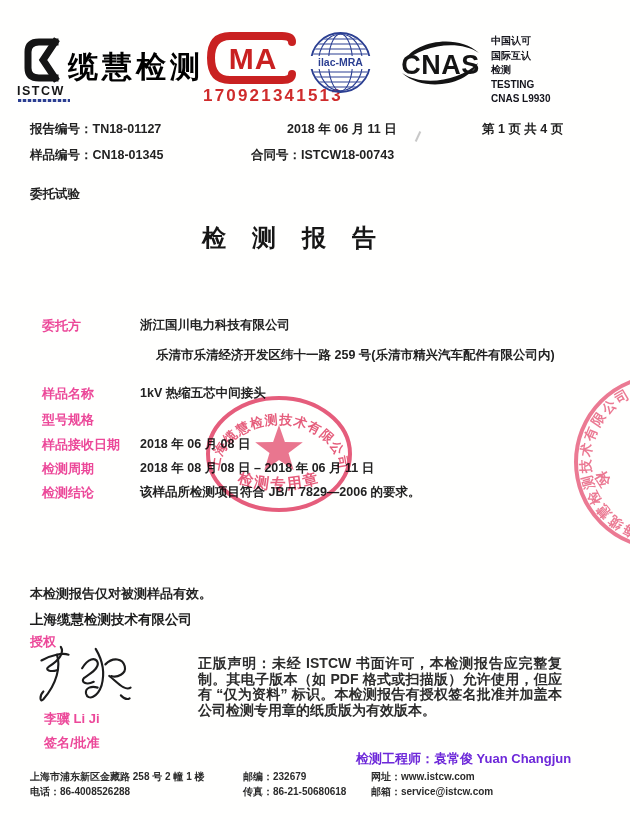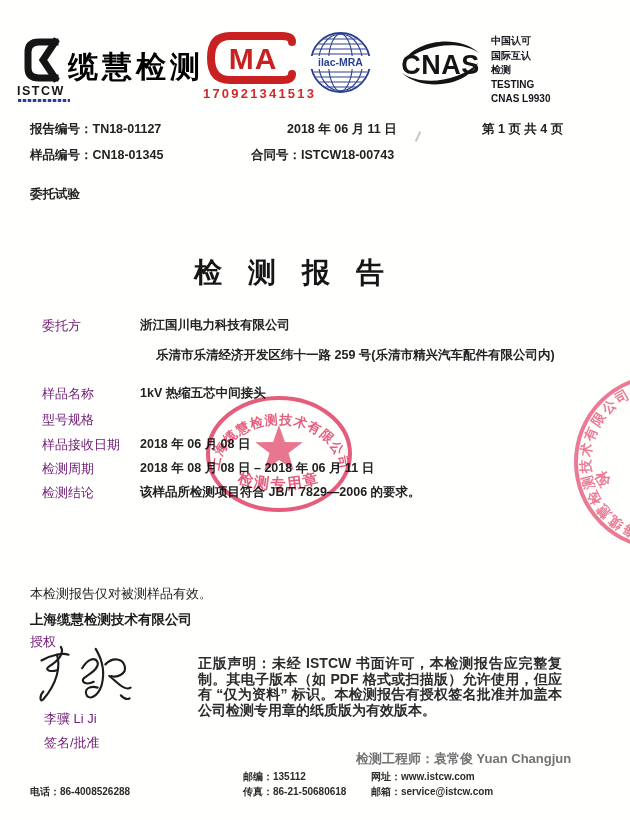--- a/index.html
+++ b/index.html
@@ -6,34 +6,34 @@
   .page{
     position:relative;width:630px;height:820px;margin:0 auto;
     background:#fffffe;overflow:hidden;color:#1f1f1f;
     font-family:"Liberation Sans","DejaVu Sans",sans-serif;
   }
   .abs{position:absolute;}
   
   .istcw-word{font-size:12.5px;font-weight:900;letter-spacing:1.5px;color:#151515;}
   .istcw-strip{width:52px;height:3px;background:repeating-linear-gradient(90deg,#2b3f92 0 3px,rgba(43,63,146,.25) 3px 5px);}
   .brand{font-size:30px;font-weight:900;letter-spacing:4px;color:#000000;}
-  .cma-number{font-size:13px;font-weight:700;letter-spacing:2.2px;color:#cf2b2b;}
+  .cma-number{font-size:17px;font-weight:700;letter-spacing:2.2px;color:#cf2b2b;}
   .accred{font-size:10px;font-weight:700;line-height:14.5px;color:#14141c;white-space:pre-line;}
   
   .meta{font-size:12.5px;font-weight:700;color:#222;}
   
   .title{width:630px;text-align:center;padding-right:26px;box-sizing:border-box;
-         font-size:28px;font-weight:900;letter-spacing:26px;color:#161616;margin-top:32px;}
+         font-size:24px;font-weight:900;letter-spacing:26px;color:#161616;}
   
-  .flabel{font-size:13px;font-weight:400;color:#701a75;}
+  .flabel{font-size:13px;font-weight:700;color:#ec4899;}
   .fvalue{font-size:12.5px;font-weight:700;color:#222;}
-  .statement{font-size:13px;font-weight:400;color:#222;}
+  .statement{font-size:13px;font-weight:700;color:#222;}
   .company{font-size:13.5px;font-weight:800;color:#1c1c1c;}
   .notice{width:364px;font-size:14px;line-height:15.5px;font-weight:700;color:#2c2c2c;text-align:justify;}
-  .engineer{font-size:13px;font-weight:700;color:#737373;}
+  .engineer{font-size:13px;font-weight:700;color:#6d28d9;}
   .footer{font-size:10px;font-weight:700;color:#2b2b2b;}
   .seal{mix-blend-mode:multiply;pointer-events:none;}
   .artifact{width:2px;height:11px;background:#9a9a9a;opacity:.55;transform:rotate(25deg);}
 </style>
 </head>
 <body>
 
 <div class="page">
 
   <svg class="abs" style="left:23px;top:37px" width="42" height="46" viewBox="0 0 42 46">
@@ -130,21 +130,22 @@
     </g>
   </svg>
 
   <div class="abs flabel" style="left:44px;top:710px">李骥 Li Ji</div>
   <div class="abs flabel" style="left:44px;top:734px">签名/批准</div>
 
   <div class="abs notice" style="left:198px;top:656px">正版声明：未经 ISTCW 书面许可，本检测报告应完整复制。其电子版本（如 PDF 格式或扫描版）允许使用，但应有 “仅为资料” 标识。本检测报告有授权签名批准并加盖本公司检测专用章的纸质版为有效版本。</div>
 
   <div class="abs engineer" style="left:356px;top:750px"><span>检测工程师：</span><span>袁常俊  Yuan Changjun</span></div>
 
-  <div class="abs footer" style="left:243px;top:770px"><span>邮编：</span><span>135112</span></div>
+  <div class="abs footer" style="left:30px;top:770px">上海市浦东新区金藏路 258 号 2 幢 1 楼</div>
+  <div class="abs footer" style="left:243px;top:770px"><span>邮编：</span><span>232679</span></div>
   <div class="abs footer" style="left:371px;top:770px"><span>网址：</span><span>www.istcw.com</span></div>
   <div class="abs footer" style="left:30px;top:785px"><span>电话：</span><span>86-4008526288</span></div>
   <div class="abs footer" style="left:243px;top:785px"><span>传真：</span><span>86-21-50680618</span></div>
   <div class="abs footer" style="left:371px;top:785px"><span>邮箱：</span><span>service@istcw.com</span></div>
 
   <svg class="abs seal" style="left:199px;top:394px;opacity:.82" width="160" height="132" viewBox="0 0 160 132">
     <defs>
       <path id="sealArcTop" d="M20,76 A60,46 0 1 1 140,76" fill="none"></path>
       <path id="sealArcBottom" d="M38,88 Q80,102 122,88" fill="none"></path>
     </defs>

